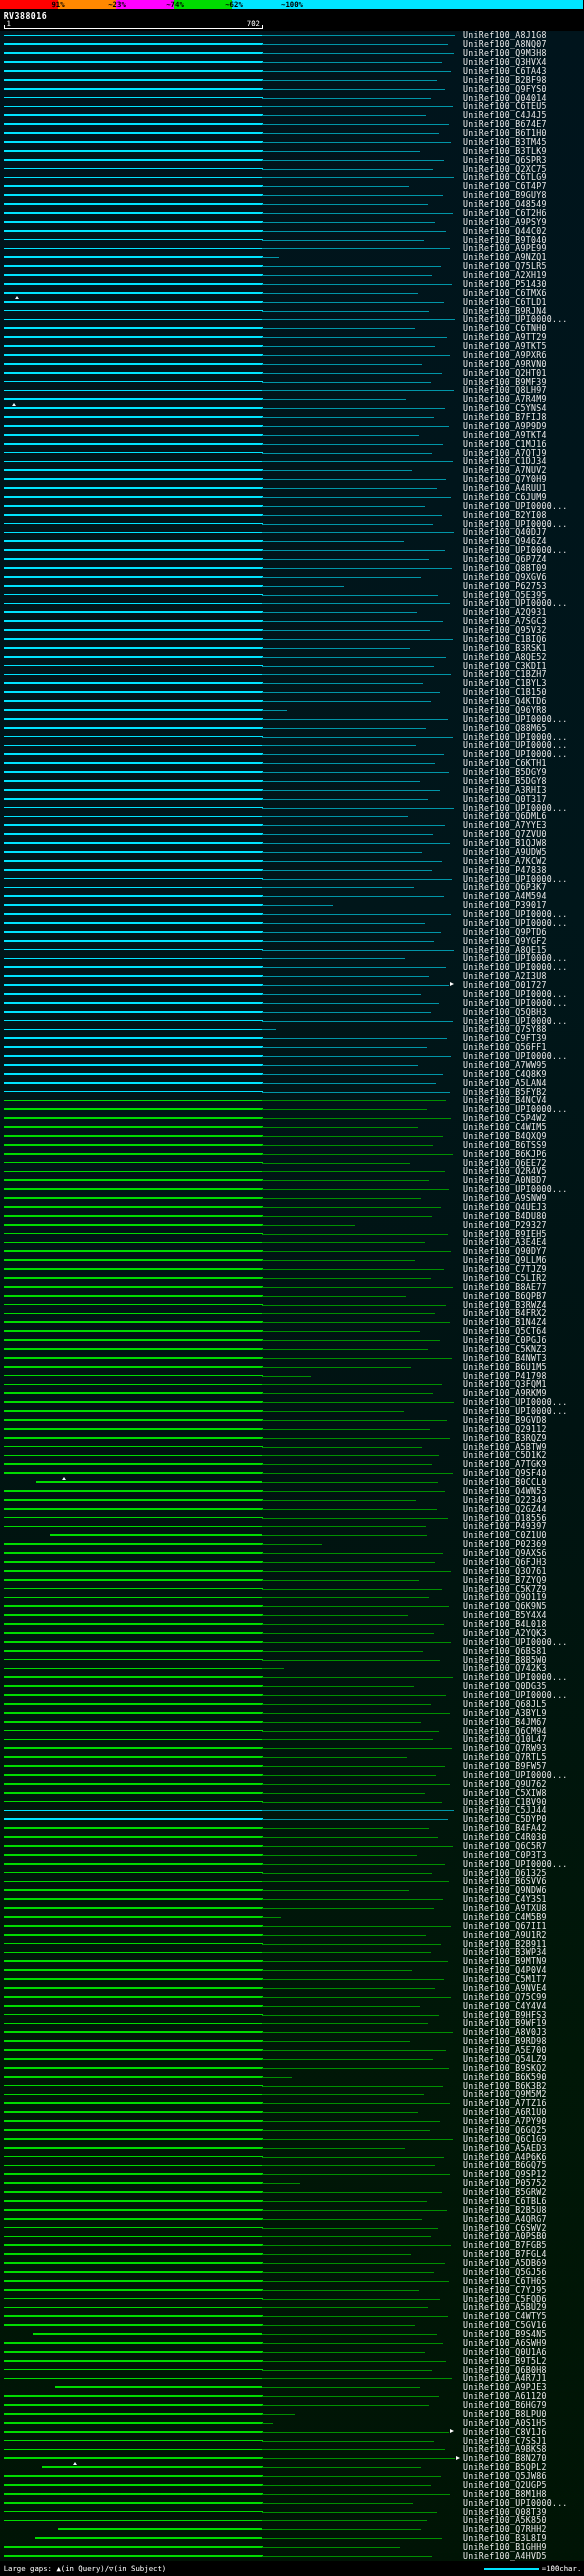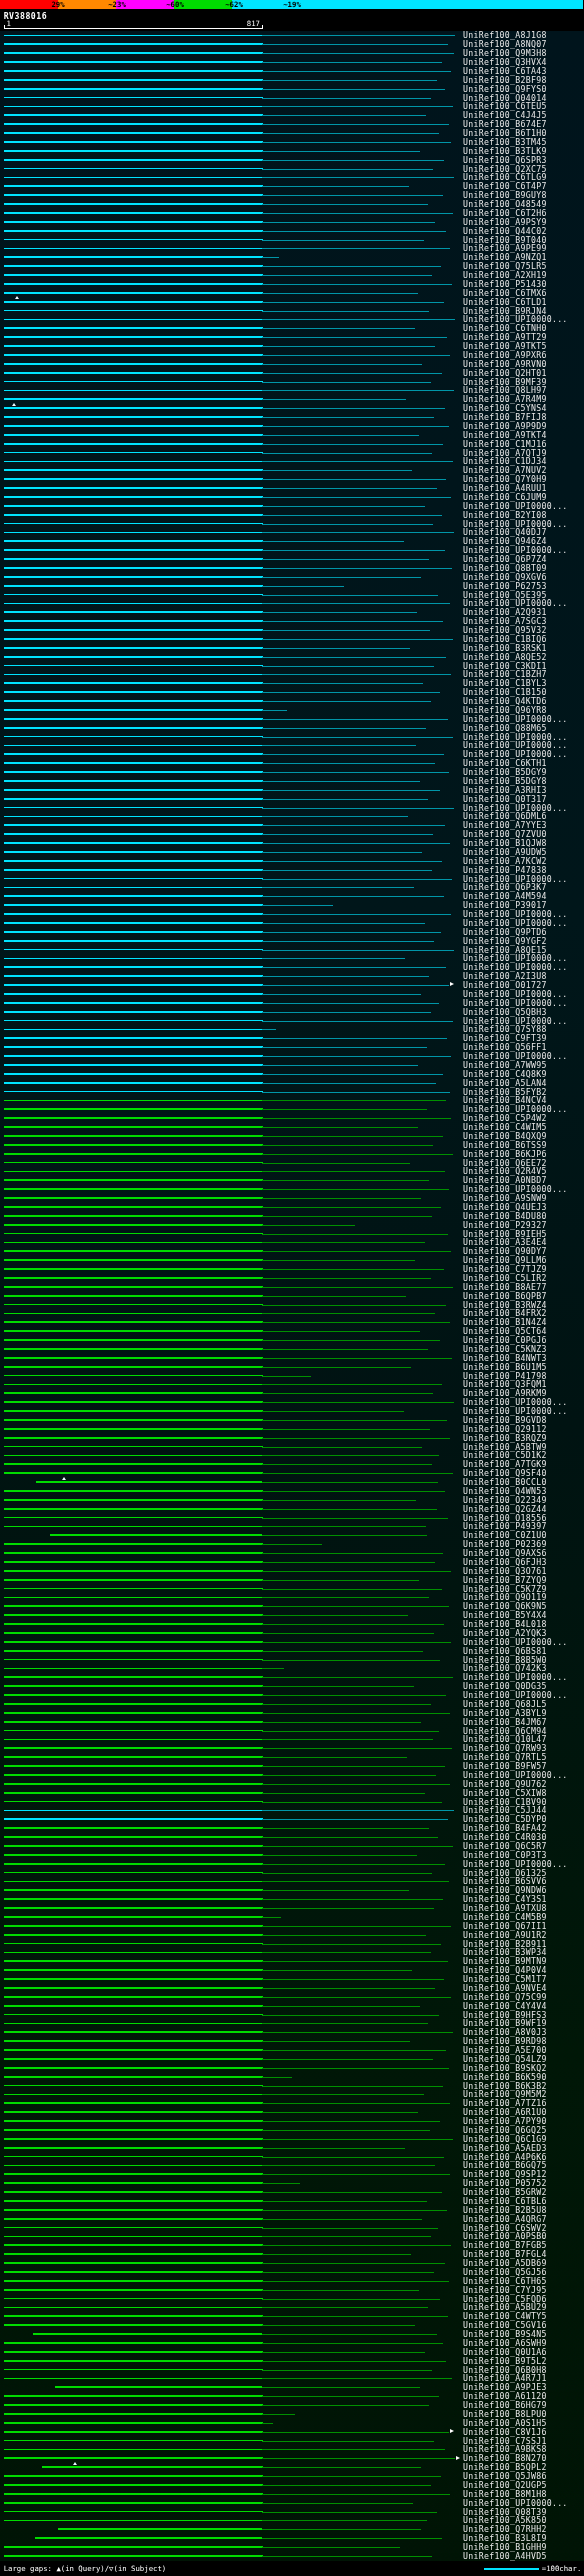--- a/index.html
+++ b/index.html
@@ -64,35 +64,35 @@
 </style>
 </head>
 <body>
 
 <div class="scalebar">
     <i class="scaleseg" style="width: 58px; background: rgb(255, 0, 0);"></i>
     <i class="scaleseg" style="width: 58px; background: rgb(255, 136, 0);"></i>
     <i class="scaleseg" style="width: 58px; background: rgb(255, 0, 255);"></i>
     <i class="scaleseg" style="width: 58px; background: rgb(0, 221, 0);"></i>
     <i class="scaleseg" style="width: 351px; background: rgb(0, 228, 255);"></i>
-    <span class="scalelabel" style="left: 58px;">29%</span>
+    <span class="scalelabel" style="left: 58px;">91%</span>
     <span class="scalelabel" style="left: 117px;">~23%</span>
-    <span class="scalelabel" style="left: 175px;">~60%</span>
+    <span class="scalelabel" style="left: 175px;">~74%</span>
     <span class="scalelabel" style="left: 234px;">~62%</span>
-    <span class="scalelabel" style="left: 292px;">~19%</span>
+    <span class="scalelabel" style="left: 292px;">~100%</span>
   </div>
 
 <div class="queryname">RV388016</div>
 
 <div class="ruler">
   <i class="line"></i>
   <i class="tick l"></i>
   <i class="tick r"></i>
   <span class="num l">1</span>
-  <span class="num r">817</span>
+  <span class="num r">702</span>
 </div>
 
 <div class="rows">
     <div class="row">
       <i class="seg main" style="left: 3.7px; width: 259px; background: rgb(0, 228, 255);"></i>
       <i class="seg ext" style="left: 262px; width: 193px; background: rgb(0, 150, 168);"></i>
       <span class="hit-label">UniRef100_A8J1G8</span>
     </div>
     <div class="row">
       <i class="seg main" style="left: 3.7px; width: 259px; background: rgb(0, 228, 255);"></i>

